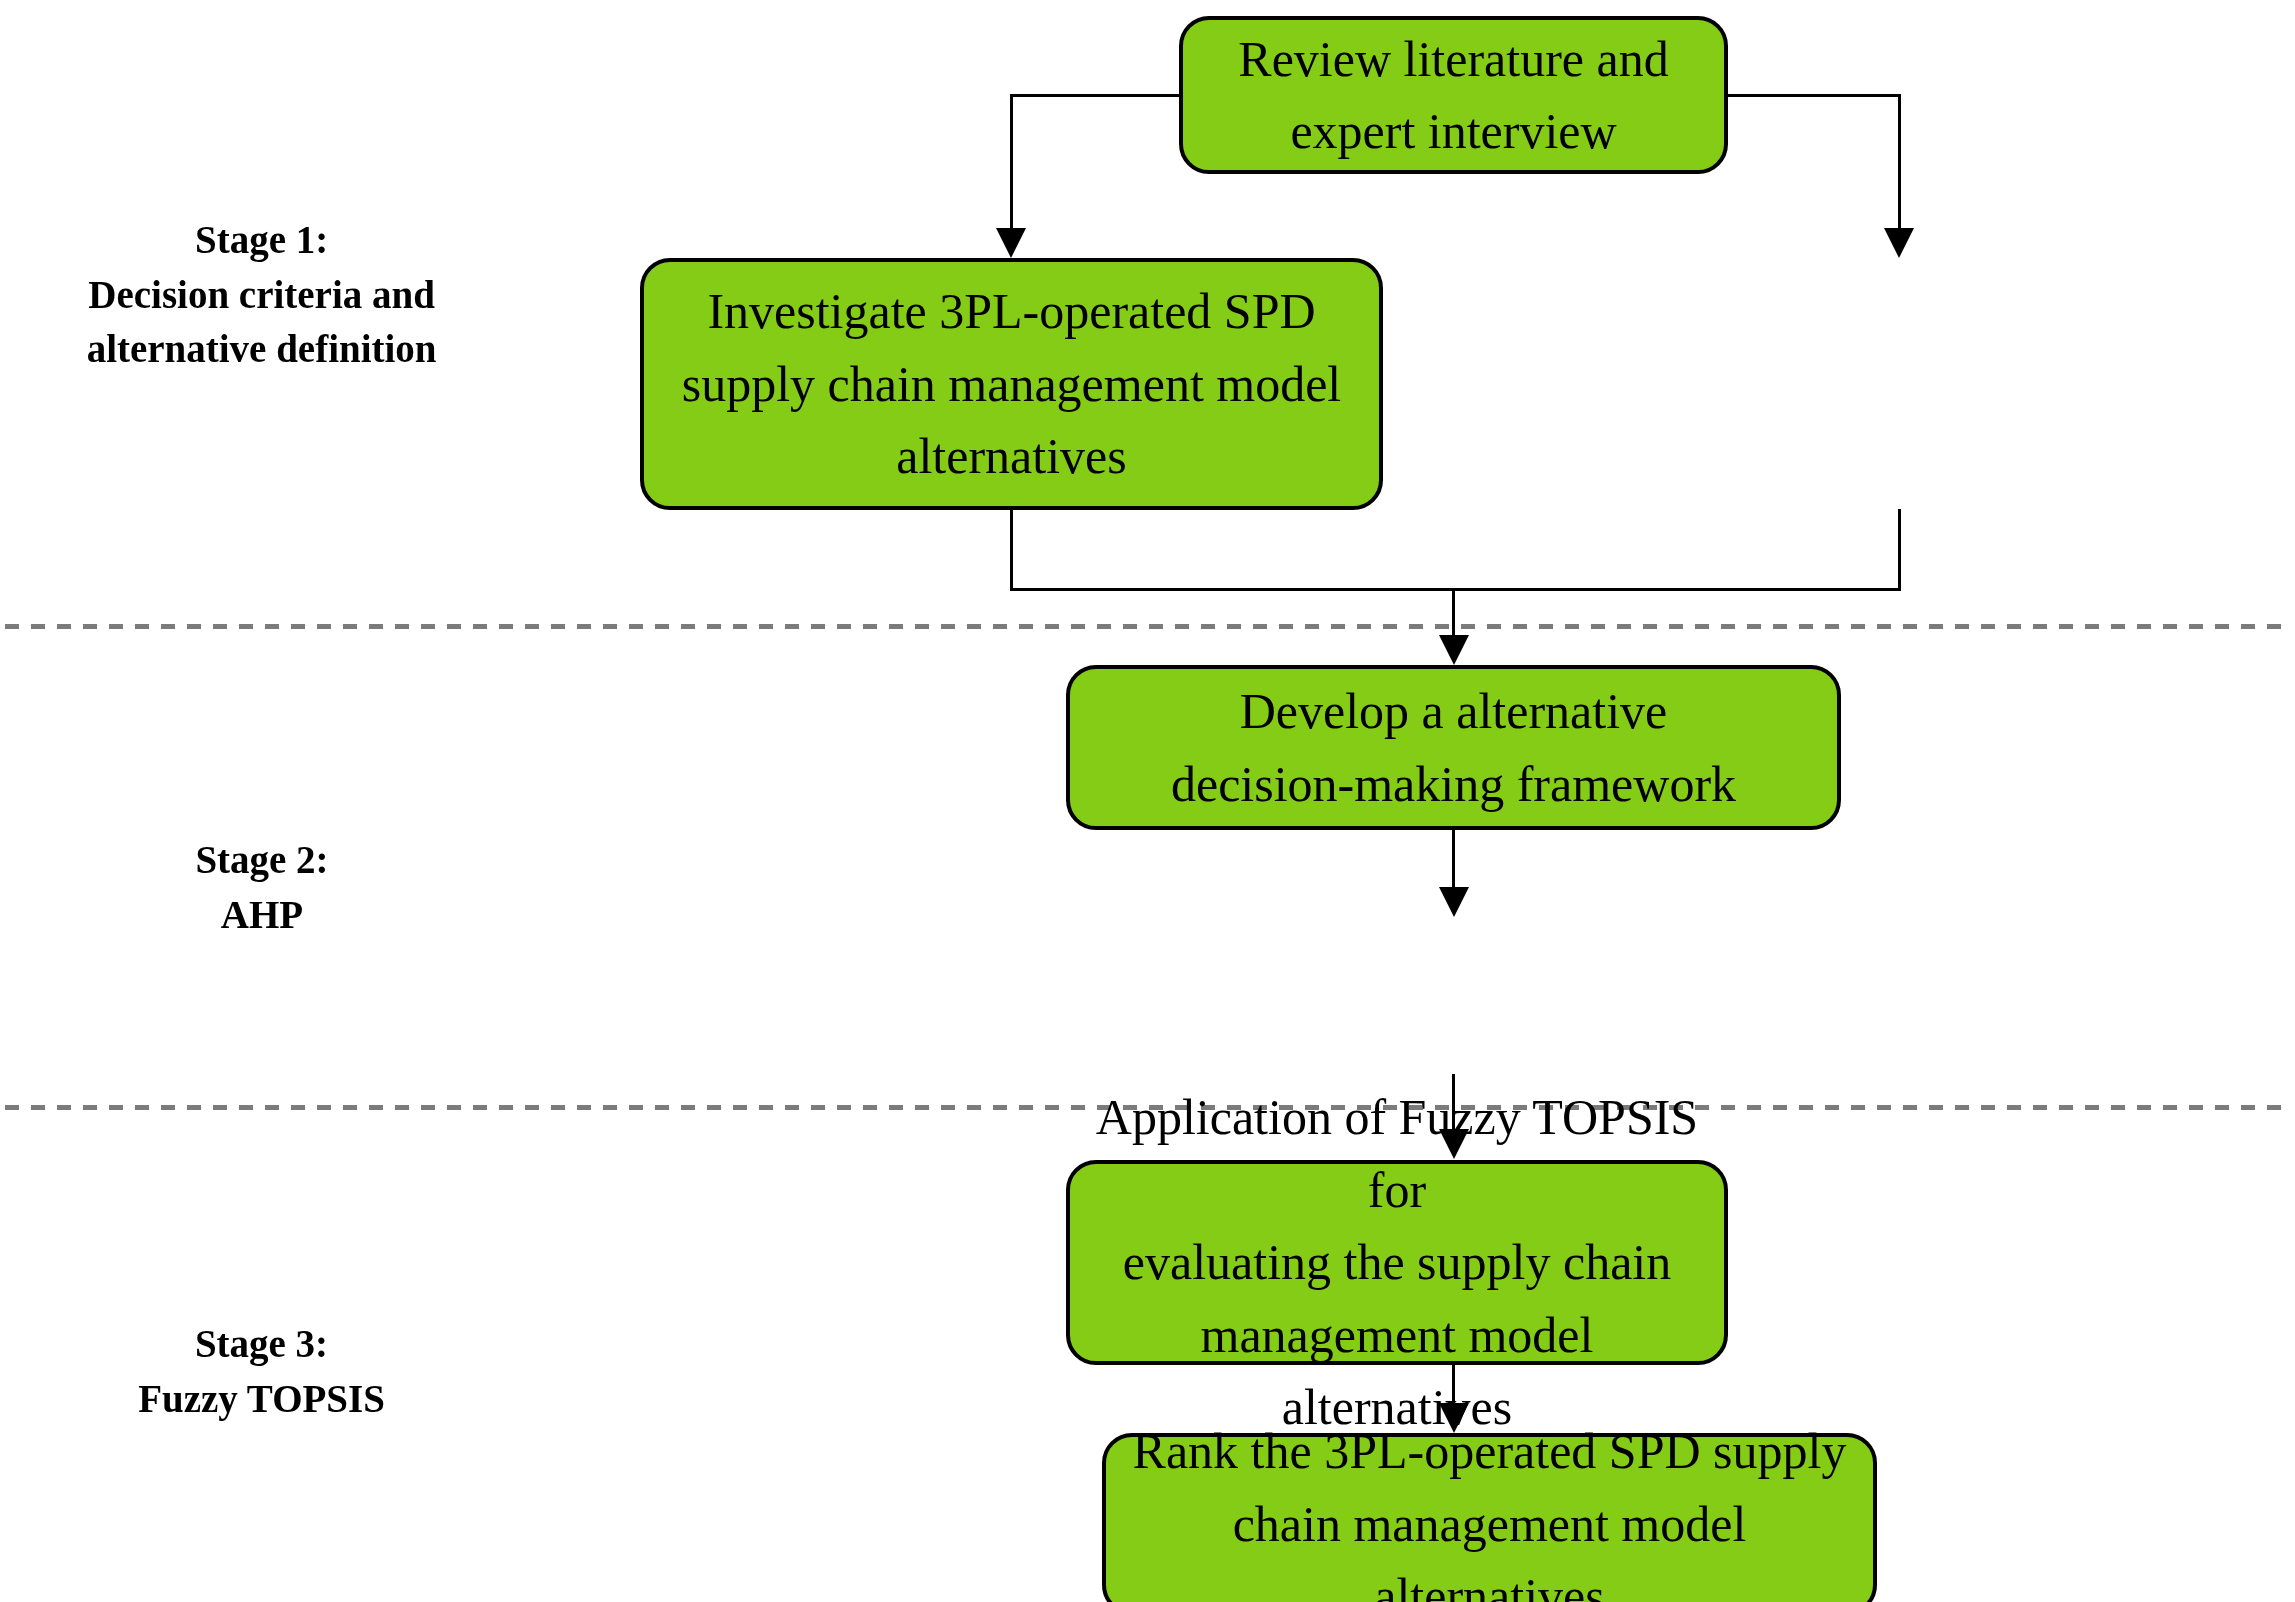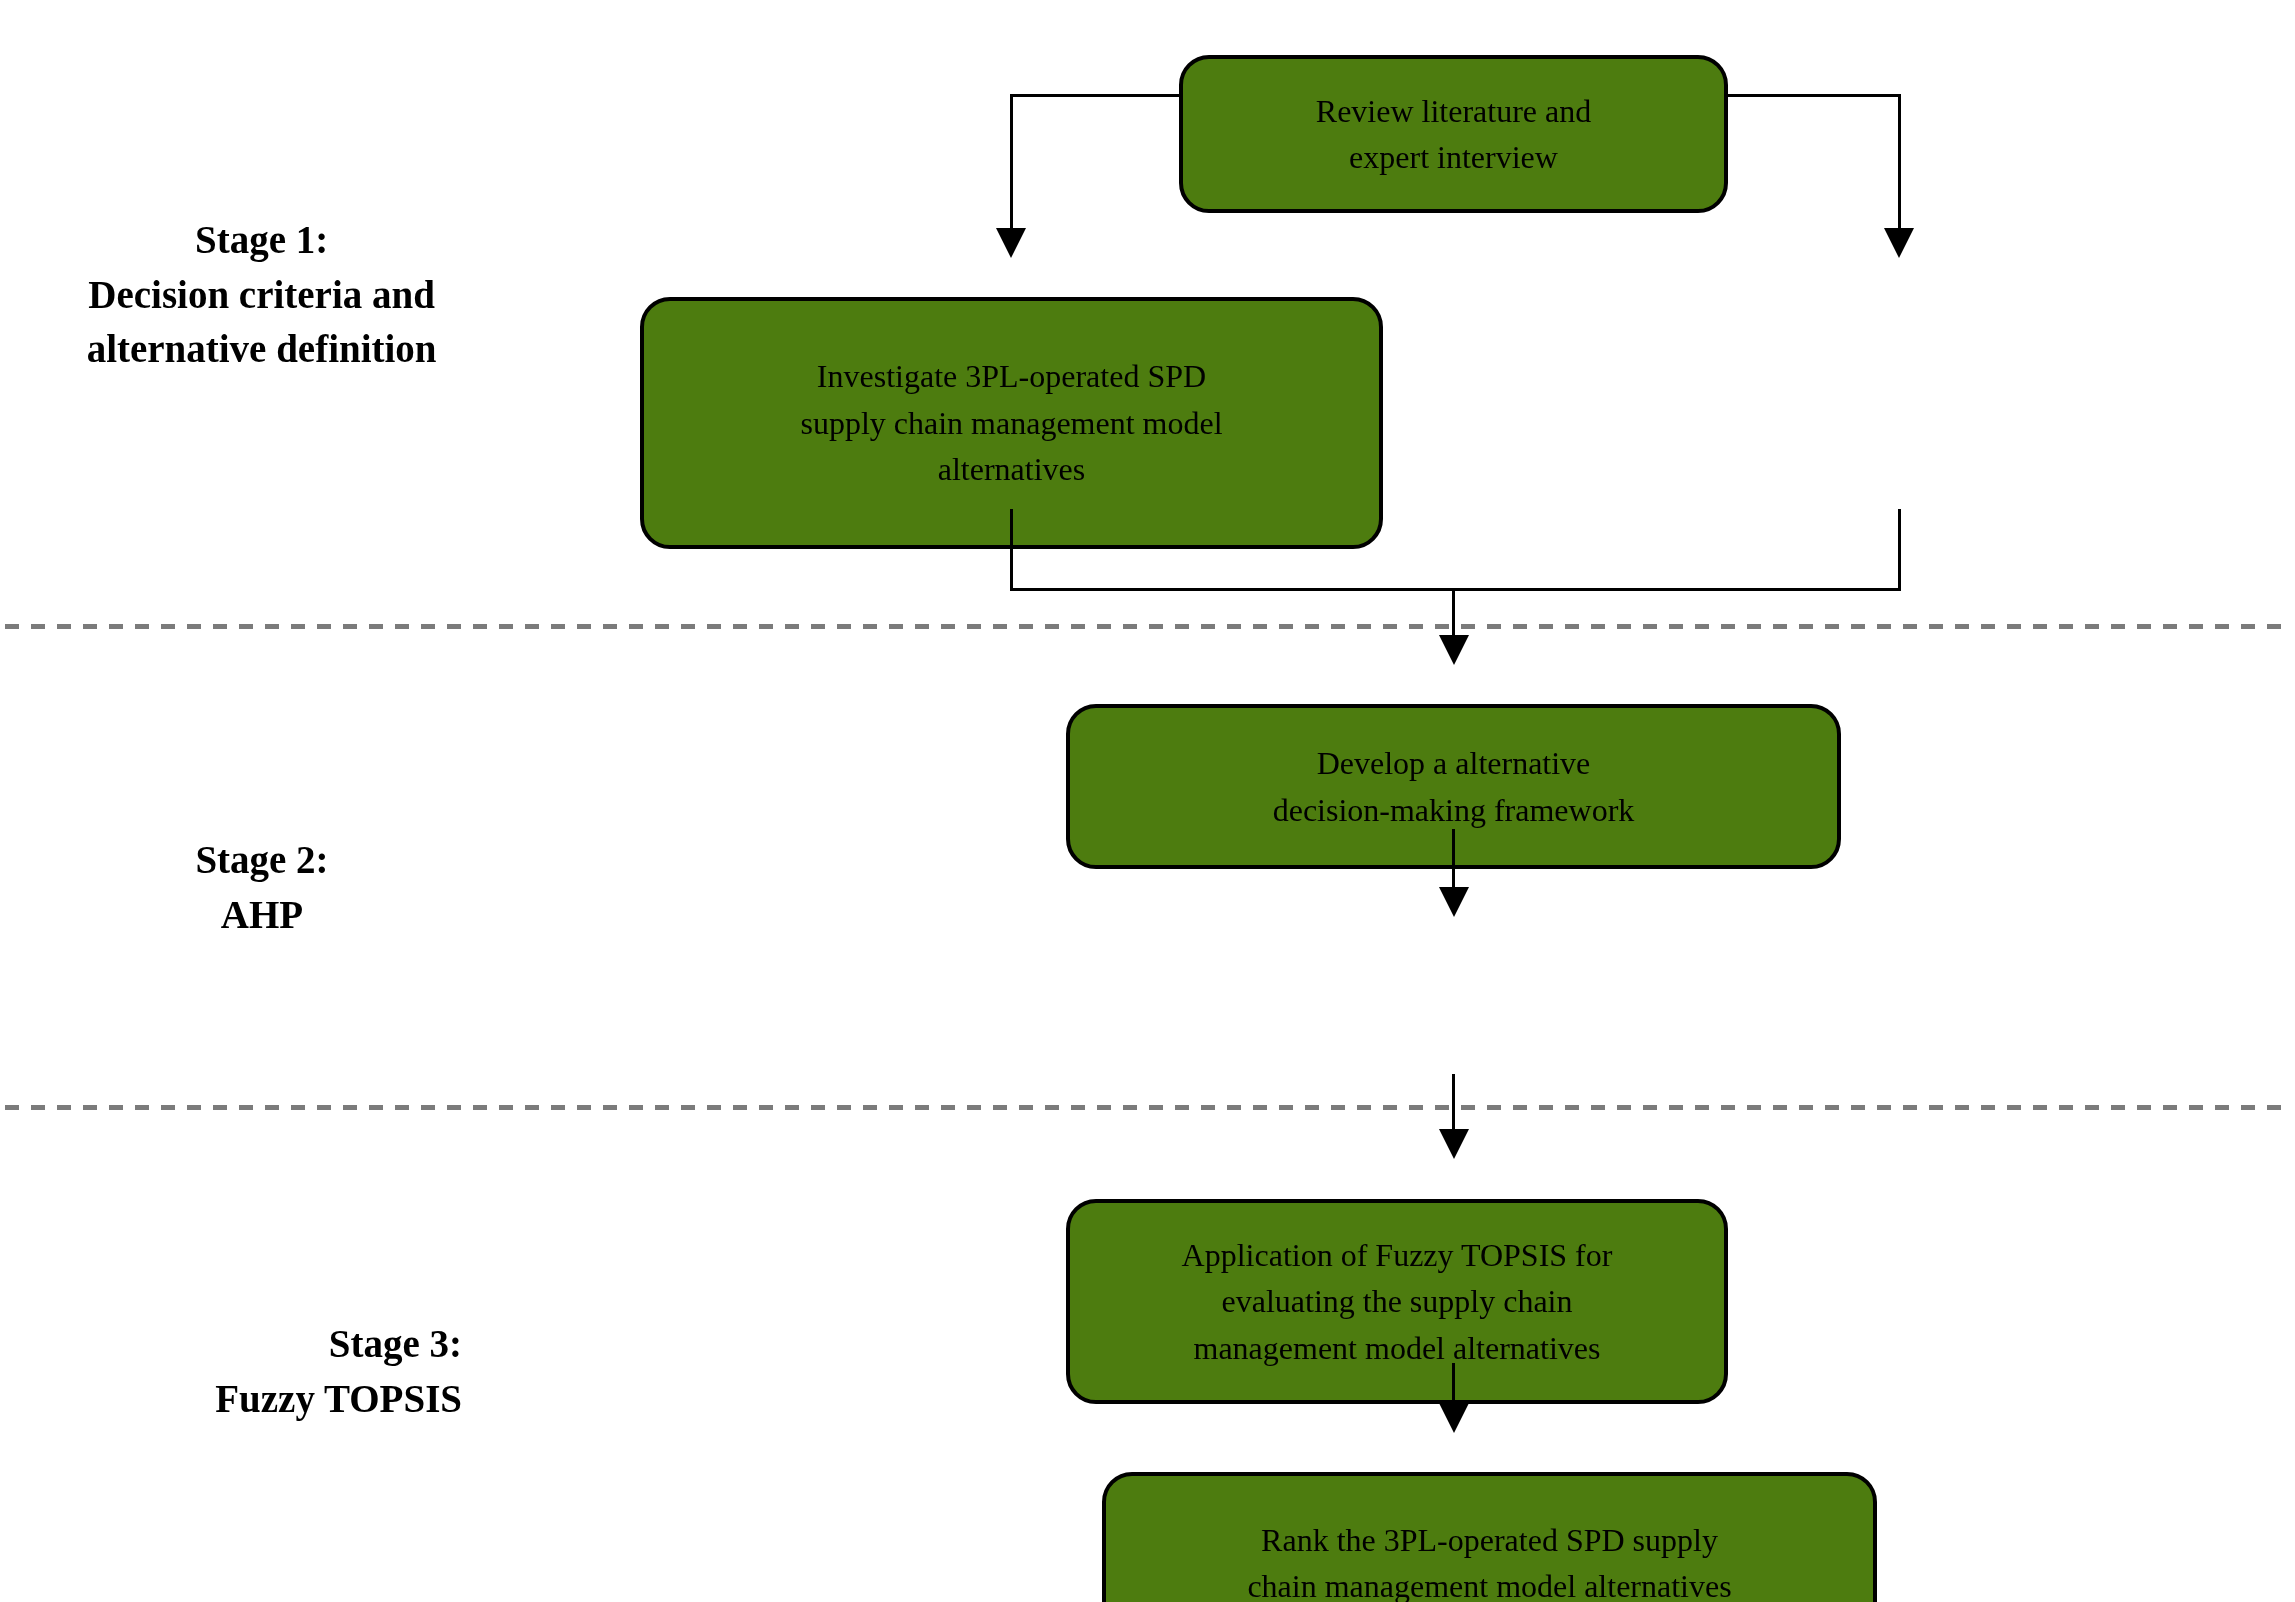--- a/index.html
+++ b/index.html
@@ -14,30 +14,29 @@
     background: #ffffff;
     font-family: "Liberation Serif", serif;
     color: #000000;
     overflow: hidden;
   }
   .node {
     position: absolute;
     box-sizing: border-box;
     border: 4.5px solid #000000;
     border-radius: 30px;
-    background: #4d7c0f;
+    background: #84cc16;
     display: flex;
     align-items: center;
     justify-content: center;
     text-align: center;
     white-space: pre-line;
-    font-size: 32px;
+    font-size: 50px;
     line-height: 1.45;
     padding: 6.5px 18px;
-    margin-top: 39px;
   }
   .stage-label {
     position: absolute;
     font-weight: bold;
     font-size: 39px;
     line-height: 1.4;
     text-align: center;
     white-space: pre-line;
   }
   .hline, .vline {
@@ -67,21 +66,21 @@
 </head>
 <body>
 
 <div class="canvas">
 
   <div class="stage-label" style="left:22.6px; top:213px; width:478px;">Stage 1:
 Decision criteria and
 alternative definition</div>
   <div class="stage-label" style="left:94px; top:813px; width:336px;margin-top:20px;">Stage 2:
 AHP</div>
-  <div class="stage-label" style="left:61px; top:1317px; width:401px;text-align:right;">Stage 3:
+  <div class="stage-label" style="left:61px; top:1317px; width:401px;">Stage 3:
 Fuzzy TOPSIS</div>
 
   <div class="divider" style="top:624px;"></div>
   <div class="divider" style="top:1105px;"></div>
 
   <div class="node" style="left:1179px; top:16px; width:549px; height:158px;">Review literature and
 expert interview</div>
 
   <div class="hline" style="left:1011px; top:94px; width:169px;"></div>
   <div class="vline" style="left:1010px; top:94px; height:137px;"></div>

